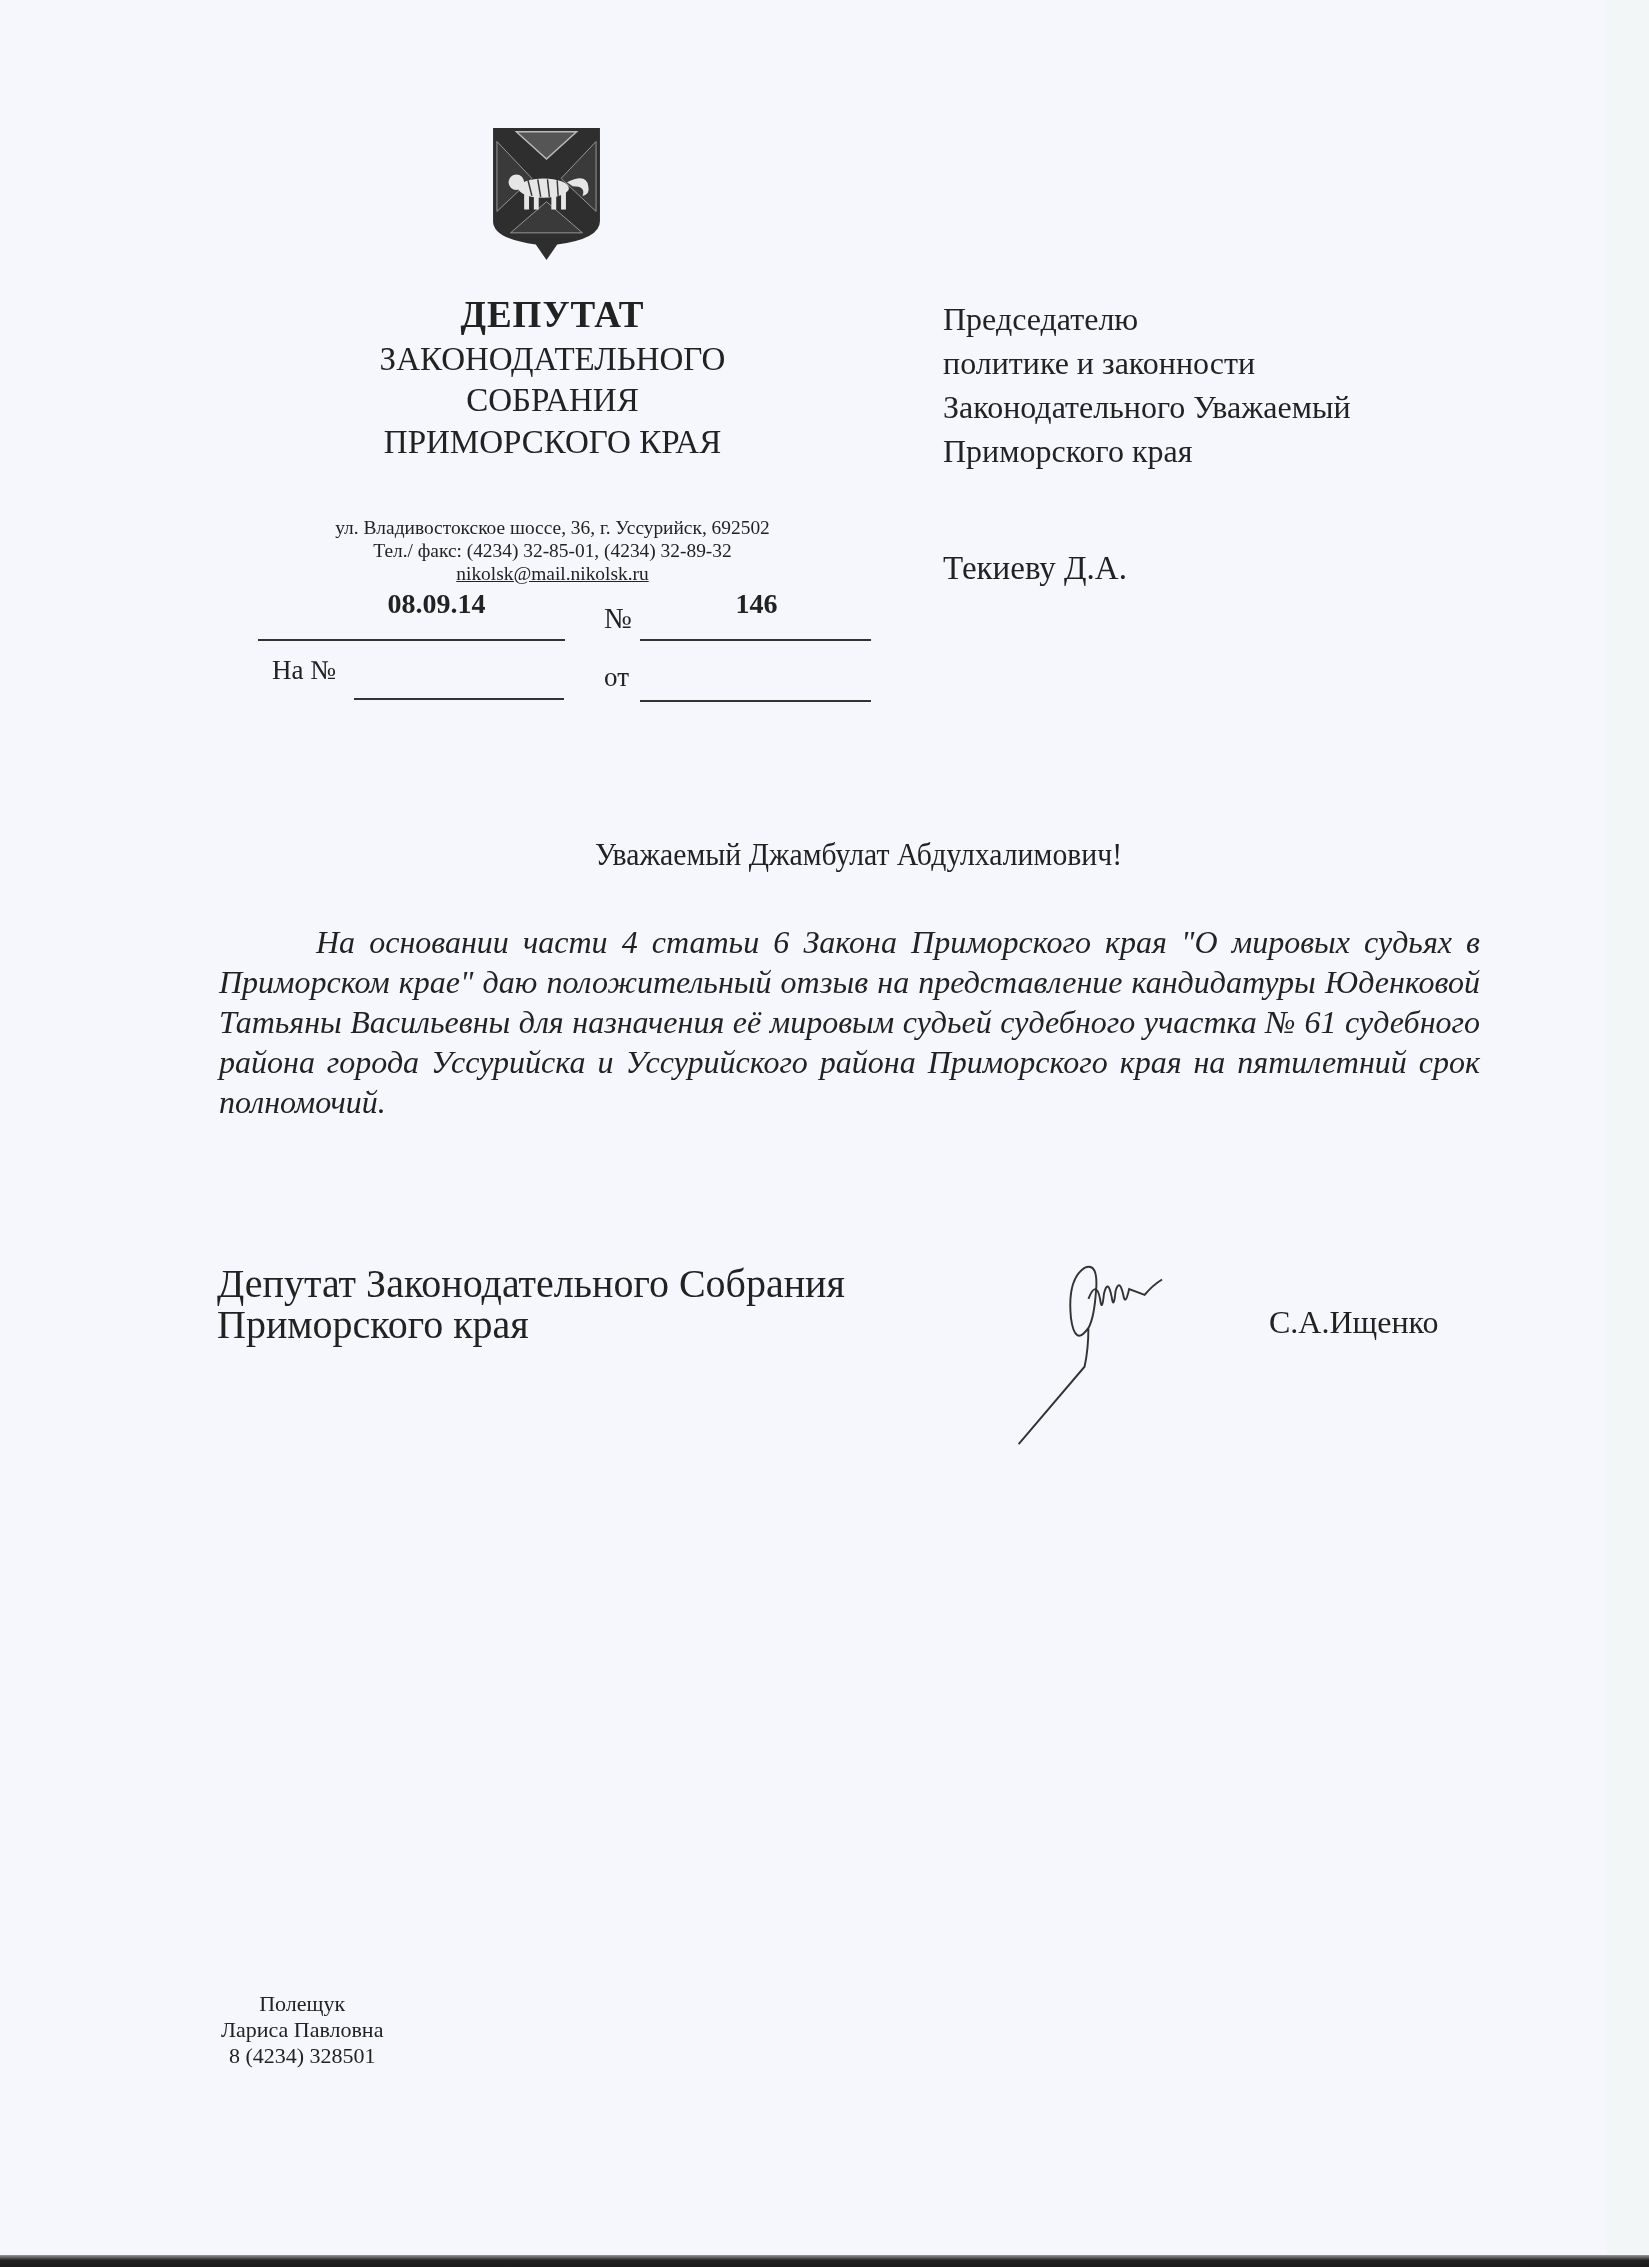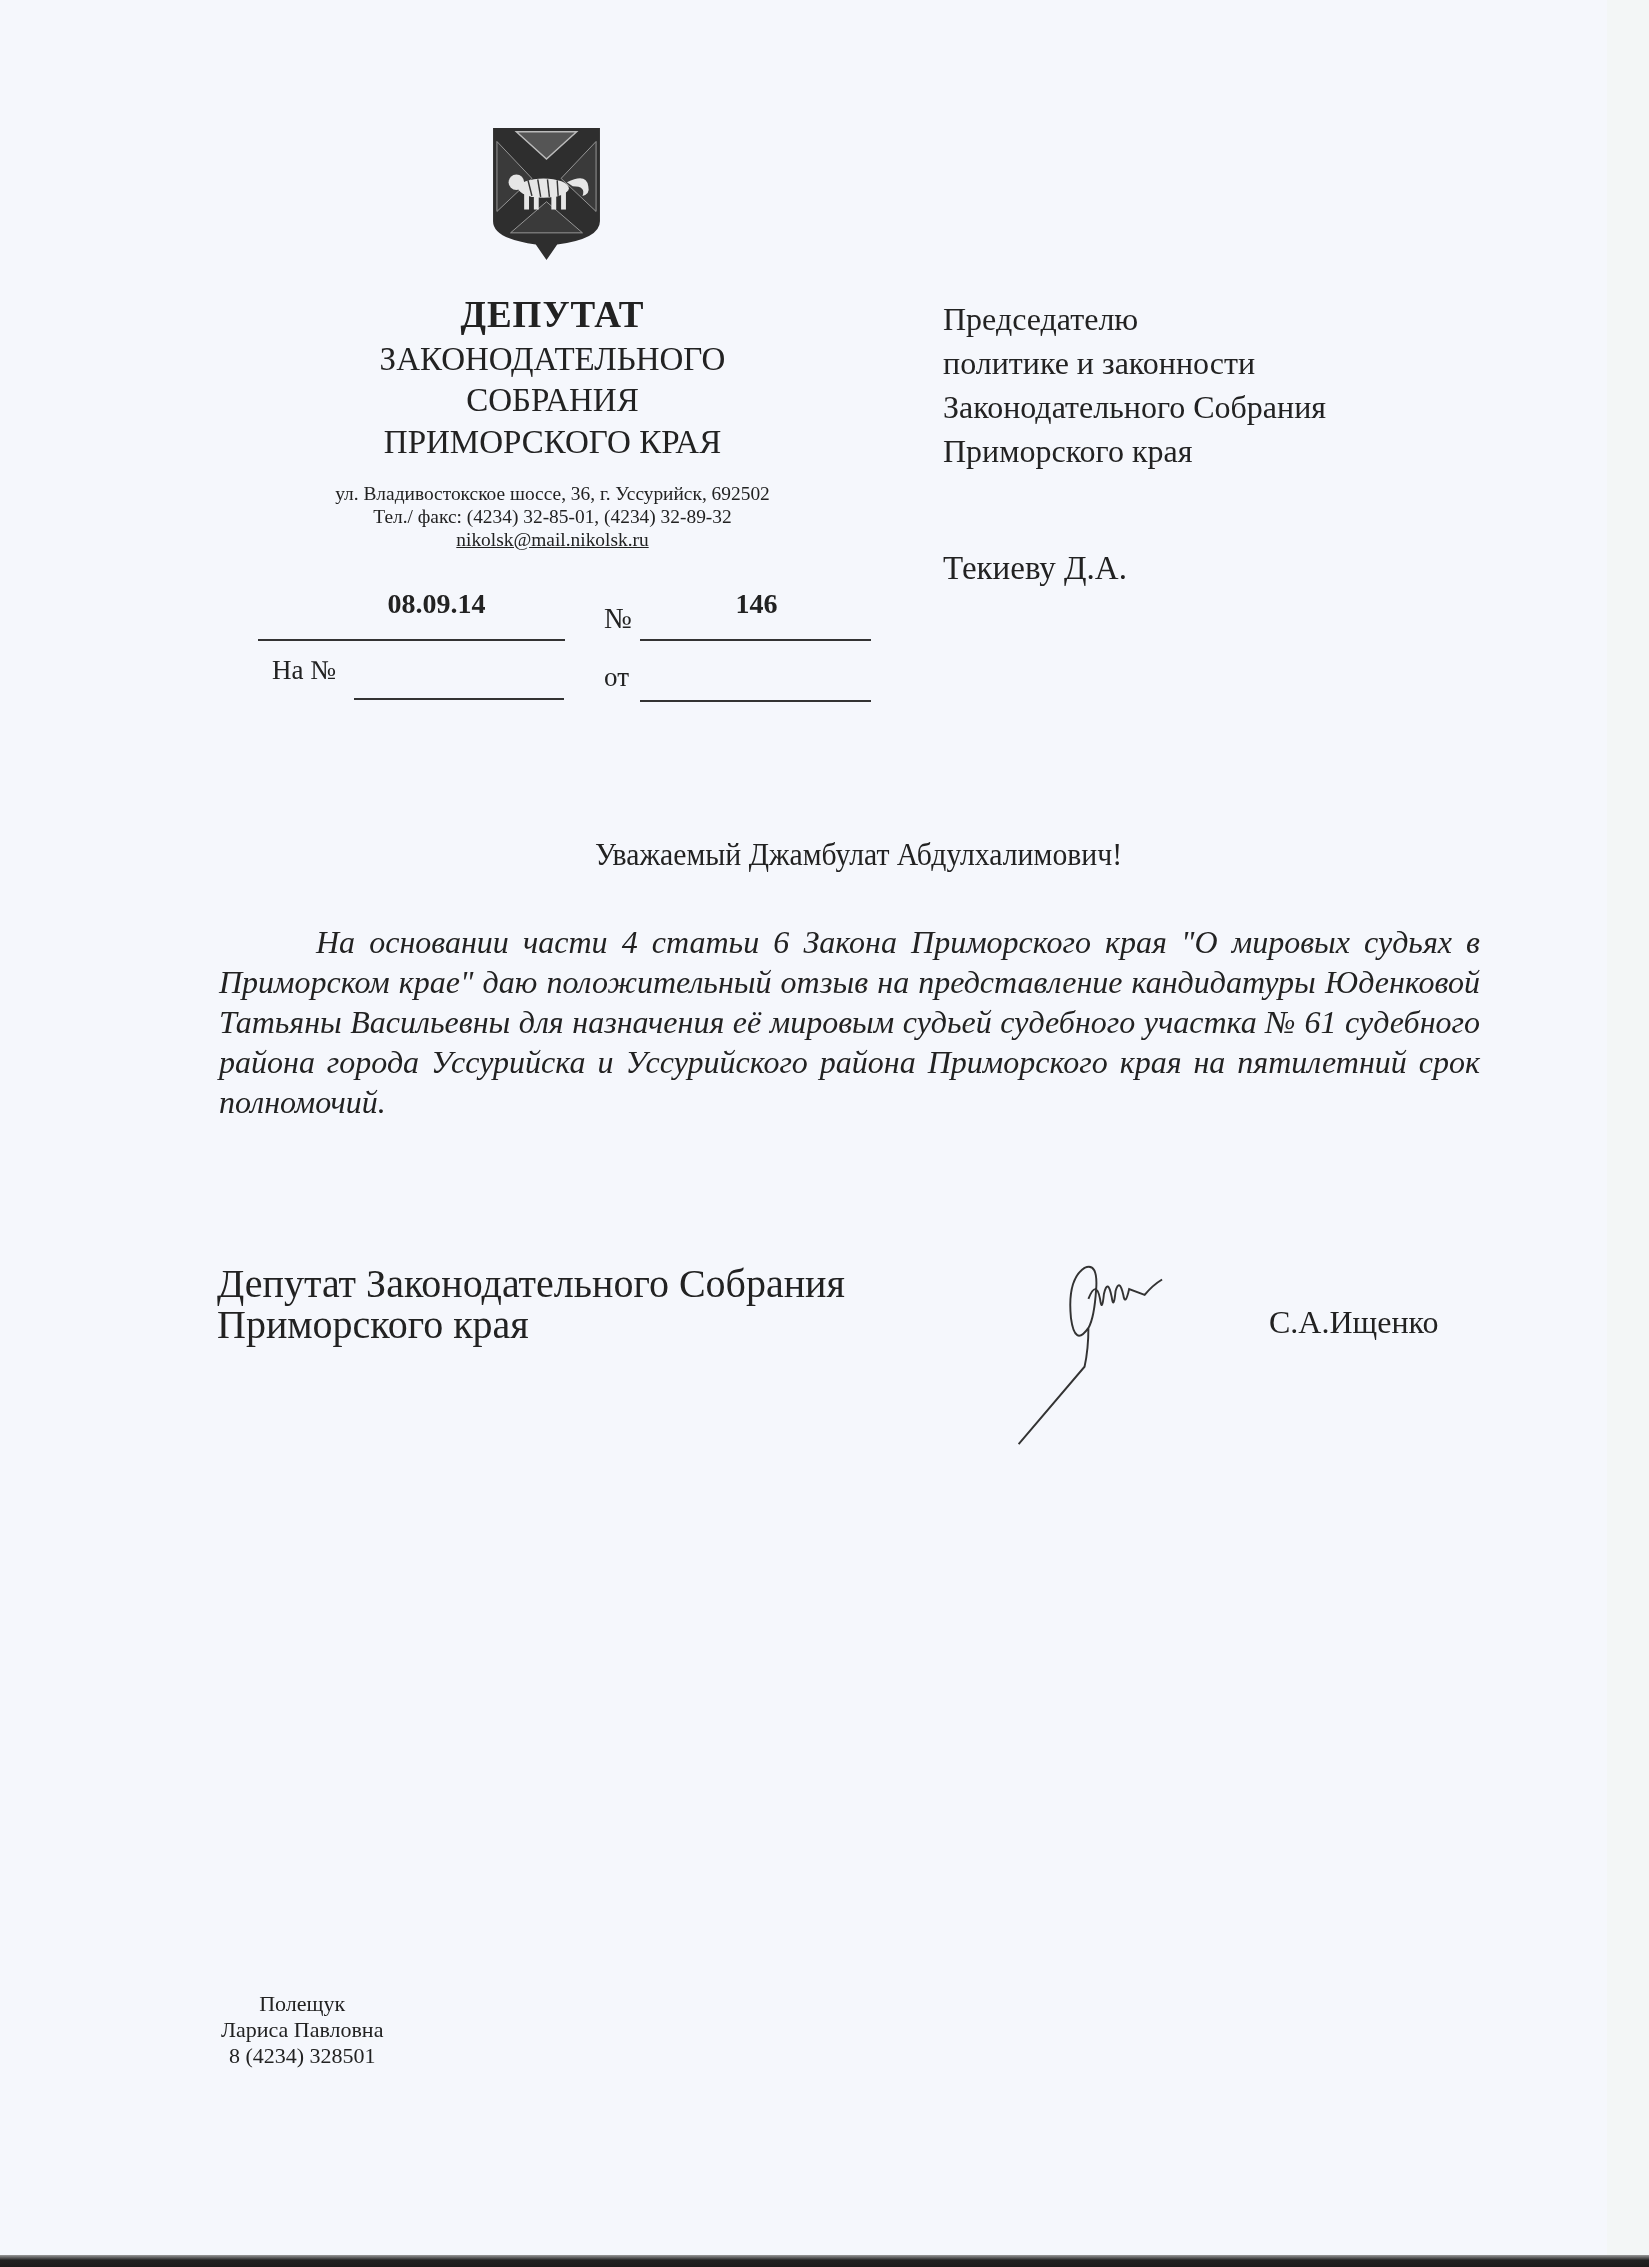--- a/index.html
+++ b/index.html
@@ -10,21 +10,21 @@
   .bottom-strip { position:absolute; left:0; top:2255px; width:1650px; height:12.6px;
          background:linear-gradient(#9a9a9a,#222 40%,#1c1a1a); }
   .abs { position:absolute; }
   .crest { left:489px; top:124px; width:115px; height:138px; }
   .hdr { left:281px; width:543px; text-align:center; }
   .hdr-title { top:293px; font-size:37px; font-weight:bold; letter-spacing:1px; }
   .hdr-line { font-size:33px; line-height:42px;font-family:Liberation Serif, serif; }
   .hdr-l1 { top:338px; }
   .hdr-l2 { top:379px; }
   .hdr-l3 { top:421px; }
-  .addr { left:281px; width:543px; text-align:center; font-size:19.4px; line-height:23px; top:482px; }
+  .addr { left:281px; width:543px; text-align:center; font-size:19.4px; line-height:23px; top:516px; }
   .addr .email { text-decoration:underline; }
   .reg-date { left:320px; width:233px; text-align:center; top:588px; font-size:28px; font-weight:bold; }
   .reg-num { left:679px; width:155px; text-align:center; top:588px; font-size:28px; font-weight:bold; }
   .line { position:absolute; height:1.9px; background:#333; }
   .lbl-no { left:604px; top:602px; font-size:29px; }
   .lbl-na { left:272px; top:655px; font-size:27px; }
   .lbl-ot { left:604px; top:662px; font-size:27px; }
   .addressee { left:943px; top:297px; font-size:32px; line-height:44px; }
   .addressee-name { left:943px; top:550px; font-size:33px; }
   .greeting { left:213px; width:1291px; text-align:center; top:836px; font-size:32px;
@@ -85,21 +85,21 @@
 <div class="line" style="left:640px;top:639px;width:231px;"></div>
 
 <div class="abs lbl-na">На №</div>
 <div class="line" style="left:354px;top:698px;width:210px;"></div>
 <div class="abs lbl-ot">от</div>
 <div class="line" style="left:640px;top:700px;width:231px;"></div>
 
 <div class="abs addressee">
   <div>Председателю</div>
   <div>политике и законности</div>
-  <div>Законодательного Собрания</div>
+  <div>Законодательного Уважаемый</div>
   <div>Приморского края</div>
 </div>
 <div class="abs addressee-name">Текиеву  Д.А.</div>
 
 <div class="abs greeting">Уважаемый Джамбулат Абдулхалимович!</div>
 <div class="abs body-text">
   <p>На основании части 4 статьи 6 Закона Приморского края "О мировых судьях в Приморском крае" даю положительный отзыв на представление кандидатуры Юденковой Татьяны Васильевны для назначения её мировым судьей судебного участка № 61 судебного района   города Уссурийска и Уссурийского района Приморского края на  пятилетний срок полномочий.</p>
 </div>
 
 <div class="abs sig-role">

